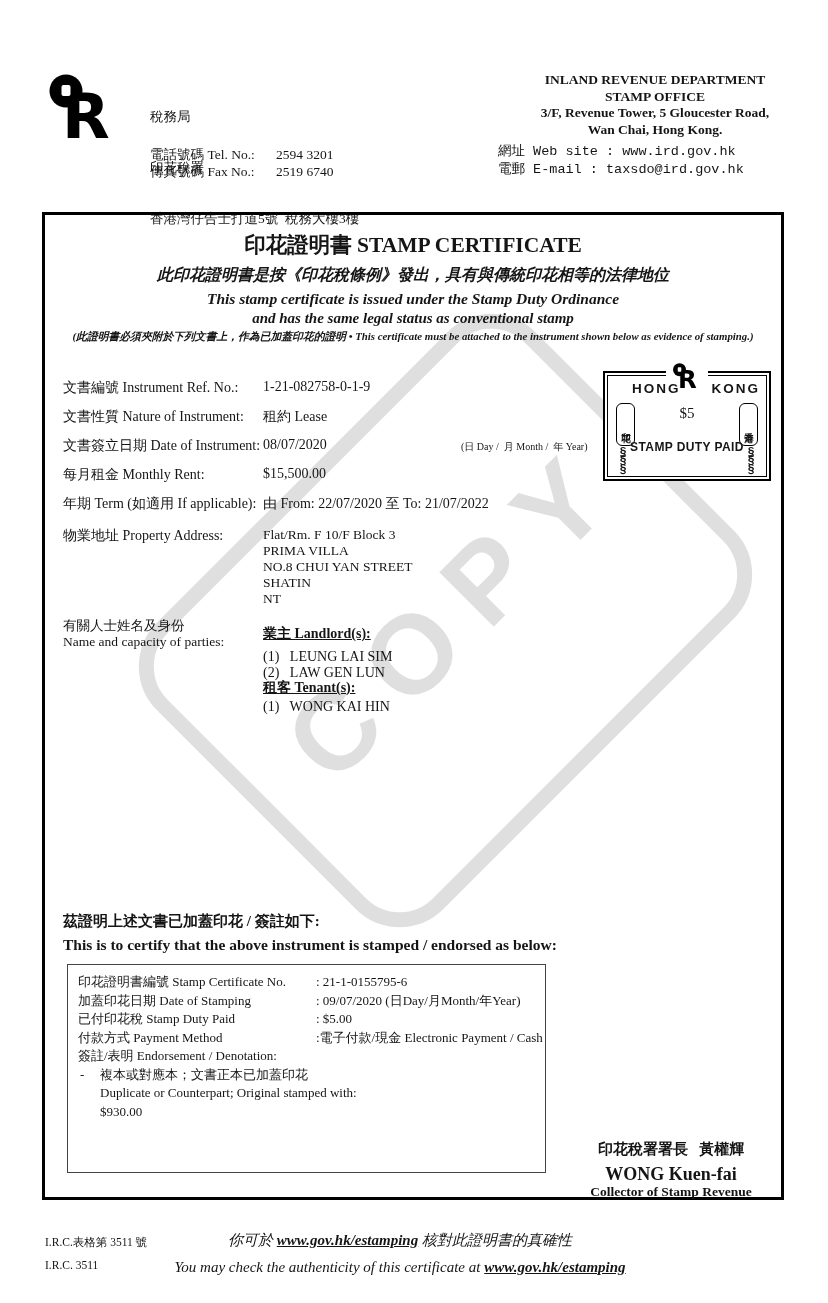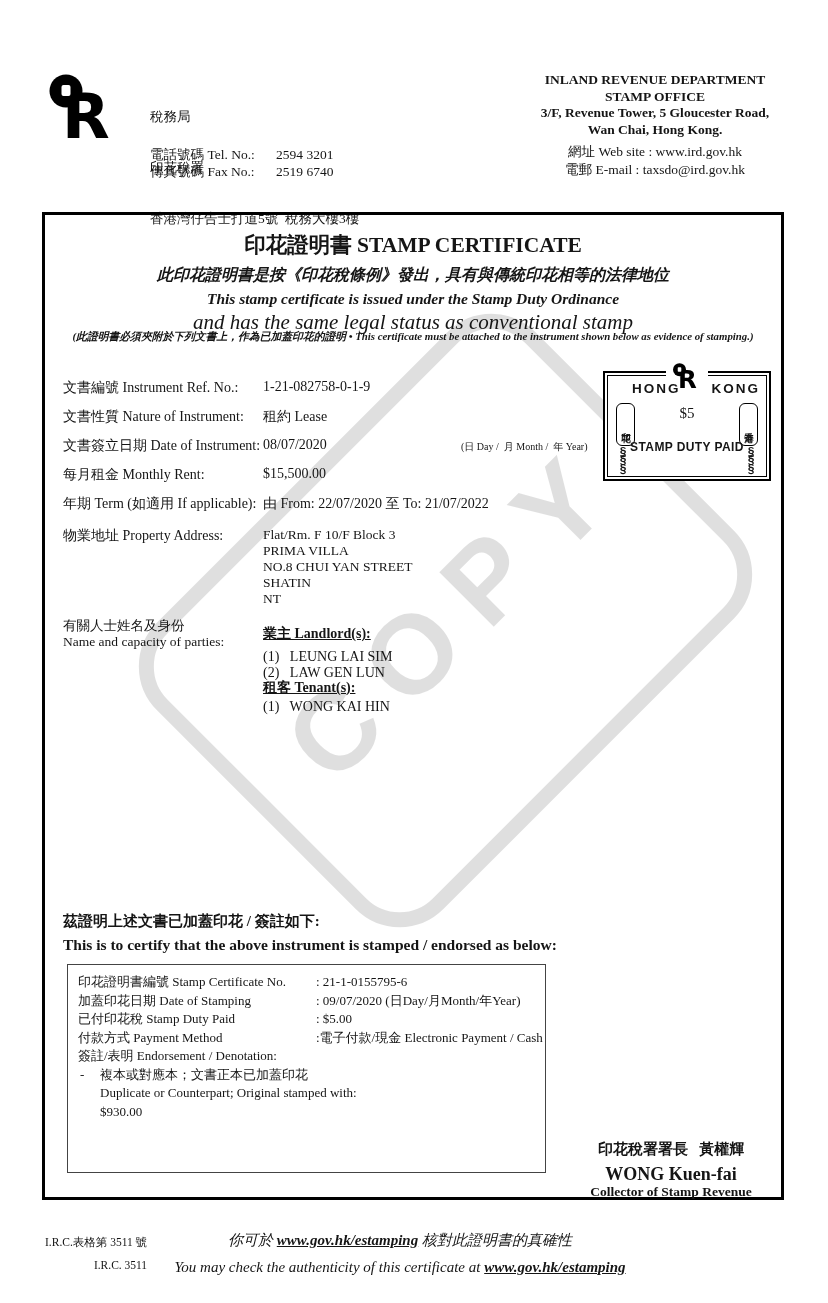--- a/index.html
+++ b/index.html
@@ -15,29 +15,29 @@
              z-index:0;}
   .watermark span{font-family:"Liberation Sans","DejaVu Sans",sans-serif;font-weight:bold;
              font-size:112px;letter-spacing:26px;text-indent:26px;color:rgba(0,0,0,0.125);}
 
   
   .hdr-logo{left:46px;top:74px;width:78px;height:66px;}
   .hdr-cn{left:150px;top:74px;font-size:13.5px;line-height:17px;white-space:pre;}
   .hdr-tel{left:150px;top:146px;font-size:13.5px;line-height:17px;}
   .hdr-tel .lab{display:inline-block;width:126px;font-family:Liberation Serif, serif;}
   .hdr-en{left:498px;top:72px;width:314px;text-align:center;font-size:13.5px;line-height:16.5px;font-weight:bold;}
-  .hdr-web{left:498px;top:143px;width:314px;text-align:center;font-size:13.5px;line-height:17.5px;}
+  .hdr-web{left:498px;top:143px;width:314px;text-align:left;font-size:13.5px;line-height:17.5px;font-family:Liberation Mono, monospace;}
 
   
   .main-box{left:42px;top:212px;width:742px;height:988px;border:3px solid #000;box-sizing:border-box;}
   .c{left:0;right:0;text-align:center;}
   .t-title{top:15px;font-size:21.5px;font-weight:bold;}
   .t-subcn{top:50px;font-size:16px;font-weight:bold;font-style:italic;}
   .t-suben1{top:75px;font-size:15.5px;font-weight:bold;font-style:italic;}
-  .t-suben2{top:95px;font-size:21px;font-weight:normal;font-style:italic;}
+  .t-suben2{top:95px;font-size:15px;font-weight:bold;font-style:italic;}
   .t-note{top:115px;font-size:10.8px;font-weight:bold;font-style:italic;}
 
   .frow{position:absolute;left:18px;right:14px;height:22px;font-size:14px;white-space:pre;}
   .flabel{position:absolute;left:0;top:0;}
   .fvalue{position:absolute;left:200px;top:0;}
   .fnote{position:absolute;left:398px;top:3px;font-size:10px;}
   .addr{position:absolute;left:218px;font-size:13.5px;line-height:16px;white-space:pre;}
   .plabel{position:absolute;left:18px;font-size:13.5px;line-height:13px;}
   .phead{position:absolute;left:218px;font-size:14px;font-weight:bold;text-decoration:underline;white-space:pre;}
   .pitem{position:absolute;left:218px;font-size:14px;white-space:pre;}
@@ -74,21 +74,21 @@
   .endorse{position:relative;padding-left:22px;}
   .e-dash{position:absolute;left:2px;top:0;}
   .e-ind{padding-left:22px;}
 
   .sig{left:495px;top:925px;width:262px;text-align:center;}
   .sig-cn{font-size:15px;font-weight:bold;white-space:pre;}
   .sig-name{margin-top:7px;font-size:18px;font-weight:bold;line-height:17px;}
   .sig-post{font-size:13.5px;font-weight:bold;line-height:17px;}
 
   
-  .foot-left{left:45px;top:1231px;font-size:11.5px;line-height:23px;text-align:right;}
+  .foot-left{left:45px;top:1231px;font-size:11.5px;line-height:23px;}
   .foot-check{left:110px;top:1227px;width:580px;text-align:center;font-style:italic;
               font-size:15px;line-height:26.5px;}
   .u{text-decoration:underline;font-weight:bold;margin-top:30px;}
 </style>
 </head>
 <body>
 
 <div class="page">
 
   <div class="watermark">

